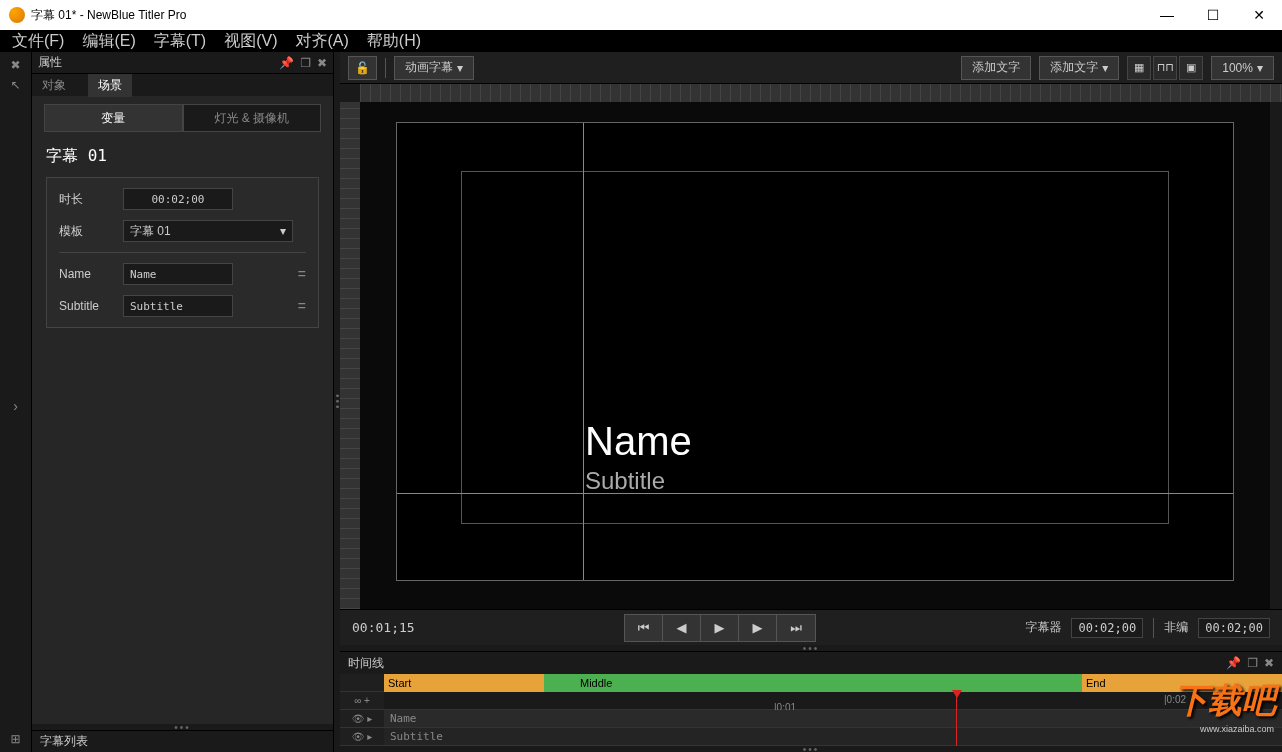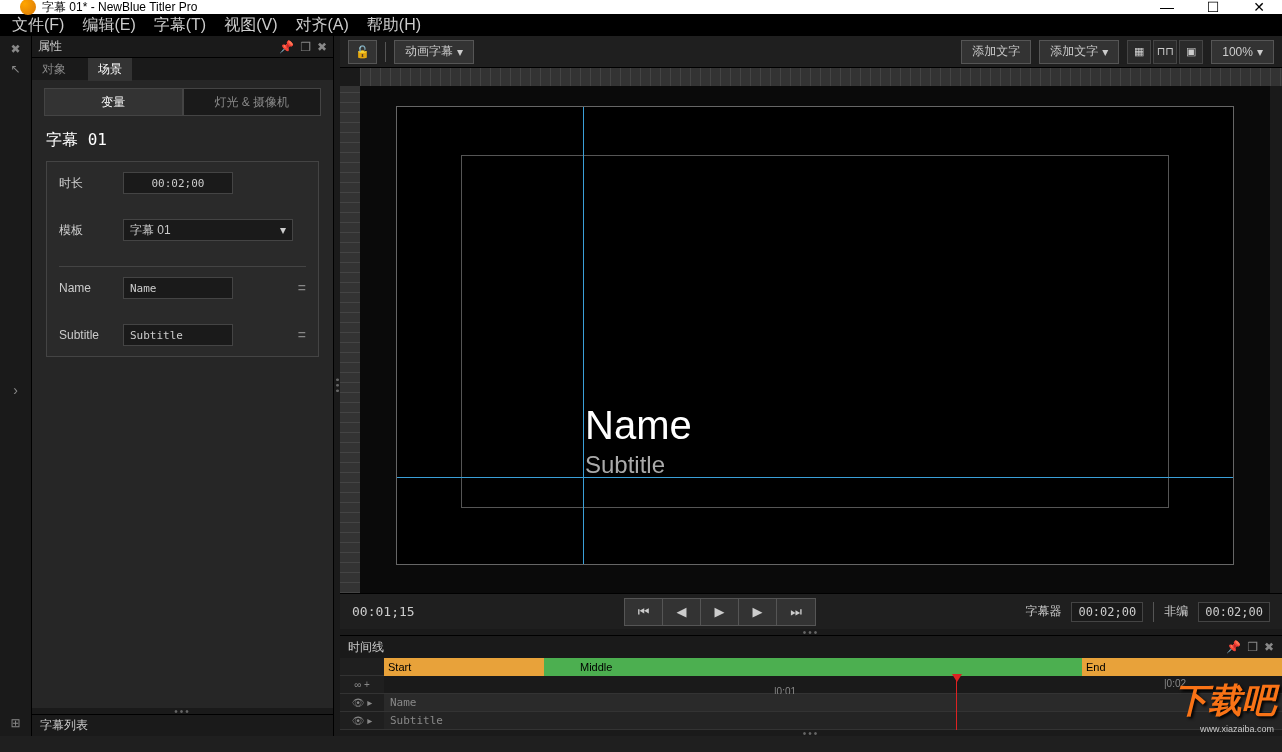--- a/index.html
+++ b/index.html
@@ -1,19 +1,19 @@
 <!DOCTYPE html>
 <html><head>
 <meta charset="utf-8">
 <style>
 * { margin: 0; padding: 0; box-sizing: border-box; font-family: "Microsoft YaHei", Arial, sans-serif; }
 body { background: #1f1f1f; color: #ccc; font-size: 12px; overflow: hidden; width: 1282px; height: 752px; }
 
 
-.titlebar { height: 14px; background: #fff; display: flex; align-items: center; justify-content: space-between; padding: 0 0 0 20px; color: #000; }
+.titlebar { height: 30px; background: #fff; display: flex; align-items: center; justify-content: space-between; padding: 0 0 0 9px; color: #000; }
 .titlebar-left { display: flex; align-items: center; gap: 6px; }
 .app-icon { width: 16px; height: 16px; border-radius: 50%; background: radial-gradient(circle at 30% 30%, #ffa500, #d97706); }
 .win-controls { display: flex; }
 .win-btn { width: 46px; height: 30px; display: flex; align-items: center; justify-content: center; cursor: pointer; font-size: 14px; }
 
 
 .menubar { height: 22px; background: #000; display: flex; align-items: center; padding: 0 4px; gap: 2px; }
 .menu-item { padding: 2px 8px; cursor: pointer; color: #ccc; font-size: 16px; }
 
 
@@ -32,21 +32,21 @@
 .panel-tab.inactive { color: #888; }
 .panel-tab.active { background: #333; color: #fff; }
 .sub-tabs { height: 28px; display: flex; margin: 8px 12px 0; }
 .sub-tab { flex: 1; display: flex; align-items: center; justify-content: center; background: #1a1a1a; border: 1px solid #444; cursor: pointer; font-size: 12px; }
 .sub-tab.active { background: #333; color: #fff; }
 .sub-tab.inactive { color: #888; }
 
 .props-body { padding: 8px 14px; }
 .scene-title { font-size: 16px; font-family: monospace; color: #fff; padding: 6px 0 10px; }
 .prop-box { border: 1px solid #444; padding: 10px 12px; background: #2a2a2a; }
-.prop-row { display: flex; align-items: center; gap: 10px; margin-bottom: 25px; font-family: monospace; font-size: 12px; }
+.prop-row { display: flex; align-items: center; gap: 10px; margin-bottom: 10px; font-family: monospace; font-size: 12px; }
 .prop-row:last-child { margin-bottom: 0; }
 .prop-label { width: 54px; color: #ccc; }
 .prop-input { background: #1a1a1a; border: 1px solid #444; color: #ccc; padding: 3px 6px; width: 110px; height: 22px; font-family: monospace; font-size: 11px; text-align: center; }
 .prop-input.left { text-align: left; }
 .prop-select { background: #1a1a1a; border: 1px solid #444; color: #ccc; padding: 3px 6px; width: 170px; height: 22px; display: flex; justify-content: space-between; align-items: center; cursor: pointer; font-family: monospace; }
 .hr { border: none; border-top: 1px solid #444; margin: 10px 0; }
 .equals { color: #888; font-size: 14px; margin-left: auto; }
 
 .left-bottom { margin-top: auto; }
 .splitter-h { height: 6px; background: #1a1a1a; display: flex; align-items: center; justify-content: center; cursor: ns-resize; }

